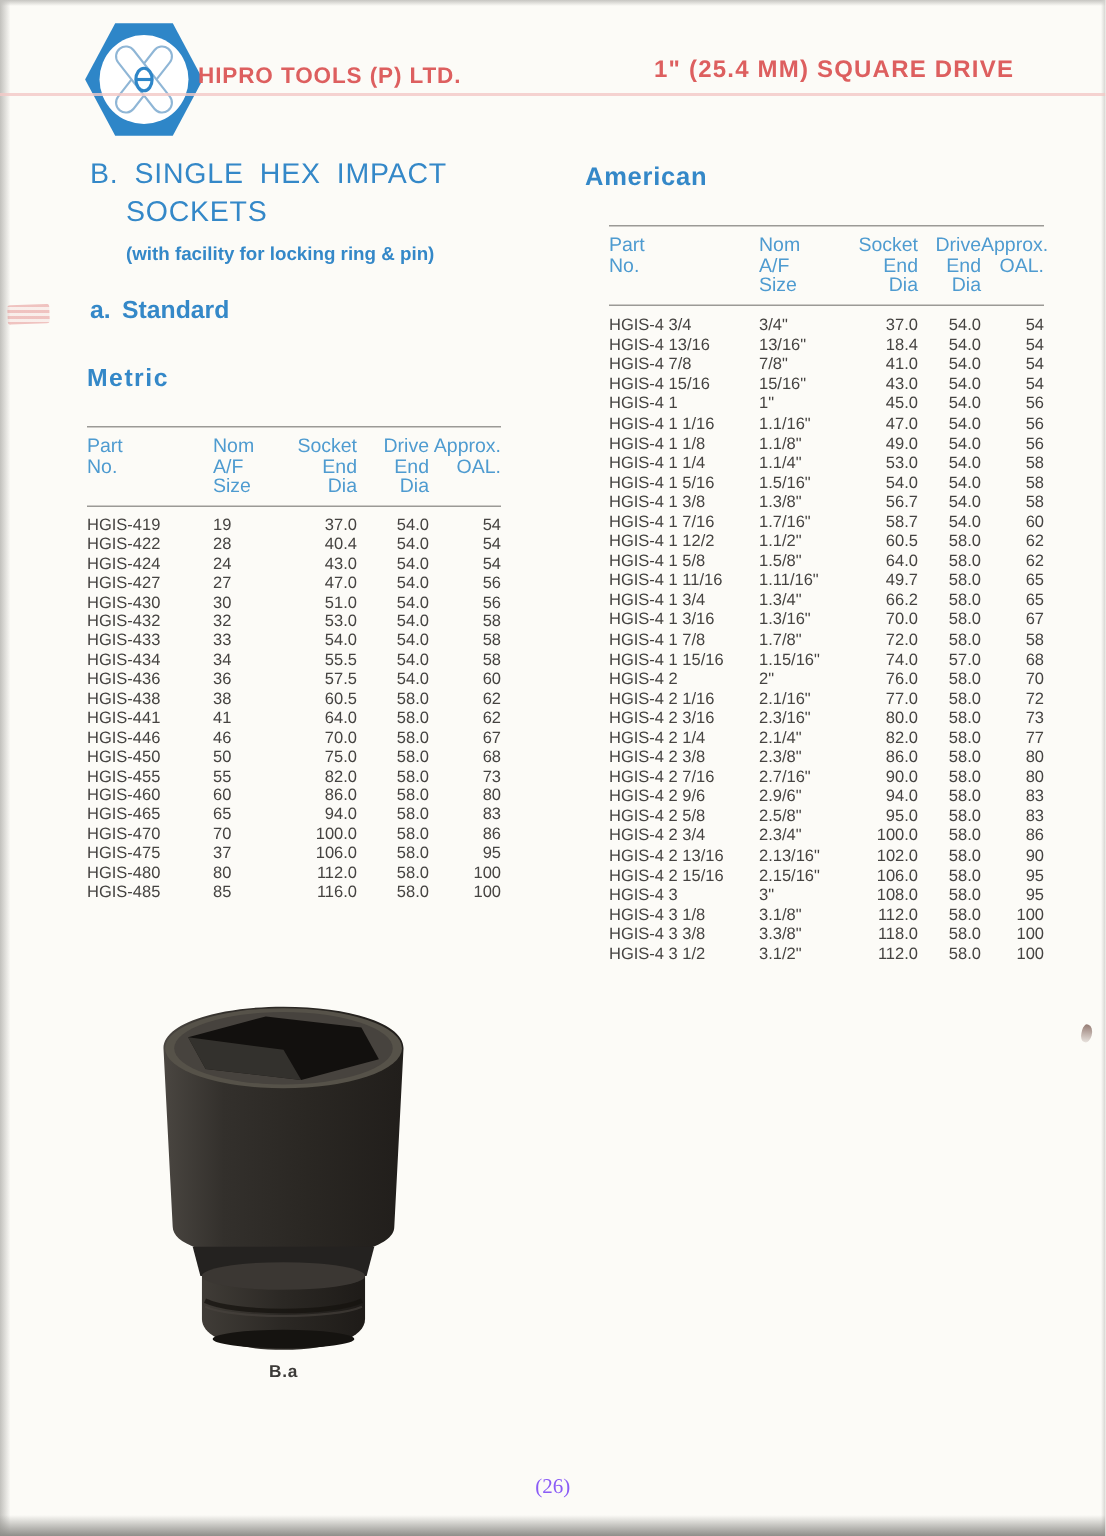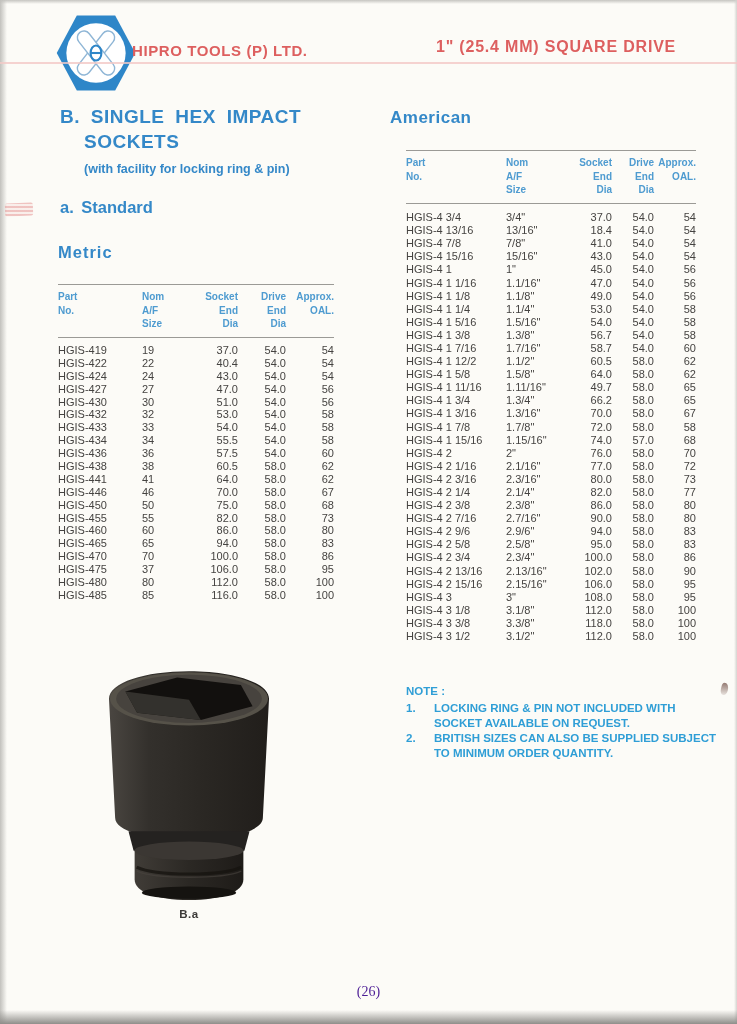--- a/index.html
+++ b/index.html
@@ -24,33 +24,33 @@
     font-size:15px;font-weight:bold;color:#dd5f5f;letter-spacing:.6px;
   }
   .hdr-right{
     position:absolute;left:436px;top:38px;
     font-size:16px;font-weight:bold;color:#dd5f5f;letter-spacing:.8px;
   }
   .pink-rule{position:absolute;left:0;top:62px;width:737px;height:2px;background:#f2c8c6;opacity:.8;}
 
   
   .blue{color:#3488c8;}
-  .sec-title{position:absolute;left:60px;top:106px;font-weight:bold;font-size:19px;letter-spacing:.5px;word-spacing:5px;}
+  .sec-title{position:absolute;left:60px;top:106px;font-weight:normal;font-size:19px;letter-spacing:.5px;word-spacing:5px;}
   .sec-title .row2{margin-left:24px;margin-top:3px;}
   .sec-sub{position:absolute;left:84px;top:162px;font-weight:bold;font-size:12.5px;}
   .subsection{position:absolute;left:60px;top:198px;font-weight:bold;font-size:16.5px;word-spacing:3px;}
   .metric-title{position:absolute;left:58px;top:243px;font-weight:bold;font-size:16.5px;letter-spacing:1px;}
   .american-title{position:absolute;left:390px;top:108px;font-weight:bold;font-size:17px;letter-spacing:.5px;}
 
   
   .tbl{position:absolute;}
   .tbl .rule{height:1px;background:#9b9a96;}
   .thead{display:flex;padding:5px 0 6px 0;}
   .thead .tcell{
-    font-weight:bold;color:#4e9bd0;font-size:10px;line-height:13.5px;
+    font-weight:normal;color:#4e9bd0;font-size:13px;line-height:13.5px;
     white-space:pre-line;
   }
   .trow{display:flex;}
   .tcell{display:inline-block;}
   .rows .tcell{color:#454341;font-size:11px;}
 
   .metric{left:58px;top:284px;width:276px;}
   .metric .rows{padding-top:6px;}
   .metric .trow{height:12.9px;align-items:center;}
   .metric .c0{width:84px;} .metric .c1{width:44px;}
@@ -74,21 +74,21 @@
   .note-item{display:flex;}
   .note-num{width:28px;flex:none;}
   .note-text{white-space:pre-line;}
 
   
   .figure{position:absolute;left:100px;top:666px;width:178px;text-align:center;}
   .figure-caption{font-size:11.5px;font-weight:bold;color:#3c3a38;letter-spacing:.5px;}
 
   
   .page-num{position:absolute;left:0;right:0;top:984px;text-align:center;
-    font-family:"Liberation Serif", serif;font-size:14px;color:#4c1d95;}
+    font-family:"Liberation Serif", serif;font-size:14px;color:#8b5cf6;}
 
   
   .smudge-red{
     position:absolute;left:5px;top:203px;width:28px;height:13px;
     background:repeating-linear-gradient(2deg,rgba(216,90,90,.35) 0 2px,rgba(216,90,90,.08) 2px 4px);
     transform:rotate(-2deg);border-radius:2px;
   }
   .mark-right{
     position:absolute;left:721px;top:683px;width:7px;height:12px;
     background:linear-gradient(170deg,rgba(90,50,40,.65),rgba(90,50,40,.1));
@@ -149,21 +149,21 @@
     <div class="rows">
         <div class="trow">
           <span class="tcell c0">HGIS-419</span>
           <span class="tcell c1">19</span>
           <span class="tcell c2">37.0</span>
           <span class="tcell c3">54.0</span>
           <span class="tcell c4">54</span>
         </div>
         <div class="trow">
           <span class="tcell c0">HGIS-422</span>
-          <span class="tcell c1">22</span>
+          <span class="tcell c1">28</span>
           <span class="tcell c2">40.4</span>
           <span class="tcell c3">54.0</span>
           <span class="tcell c4">54</span>
         </div>
         <div class="trow">
           <span class="tcell c0">HGIS-424</span>
           <span class="tcell c1">24</span>
           <span class="tcell c2">43.0</span>
           <span class="tcell c3">54.0</span>
           <span class="tcell c4">54</span>
@@ -538,33 +538,20 @@
         <div class="trow">
           <span class="tcell c0">HGIS-4 3 1/2</span>
           <span class="tcell c1">3.1/2"</span>
           <span class="tcell c2">112.0</span>
           <span class="tcell c3">58.0</span>
           <span class="tcell c4">100</span>
         </div>
       </div>
   </div>
 
-  <div class="note">
-    <div class="note-title">NOTE :</div>
-    <div class="note-item">
-      <span class="note-num">1.</span>
-      <span class="note-text">LOCKING RING &amp; PIN NOT INCLUDED WITH
-SOCKET AVAILABLE ON REQUEST.</span>
-    </div>
-    <div class="note-item">
-      <span class="note-num">2.</span>
-      <span class="note-text">BRITISH SIZES CAN ALSO BE SUPPLIED SUBJECT
-TO MINIMUM ORDER QUANTITY.</span>
-    </div>
-  </div>
 
   <div class="figure">
     <svg width="178" height="238" viewBox="0 0 170 232">
       <defs>
         <linearGradient id="bodyGrad" x1="0" y1="0" x2="1" y2="0">
           <stop offset="0" stop-color="#4a4641"></stop>
           <stop offset="0.25" stop-color="#33302c"></stop>
           <stop offset="0.6" stop-color="#2a2723"></stop>
           <stop offset="1" stop-color="#211e1b"></stop>
         </linearGradient>

